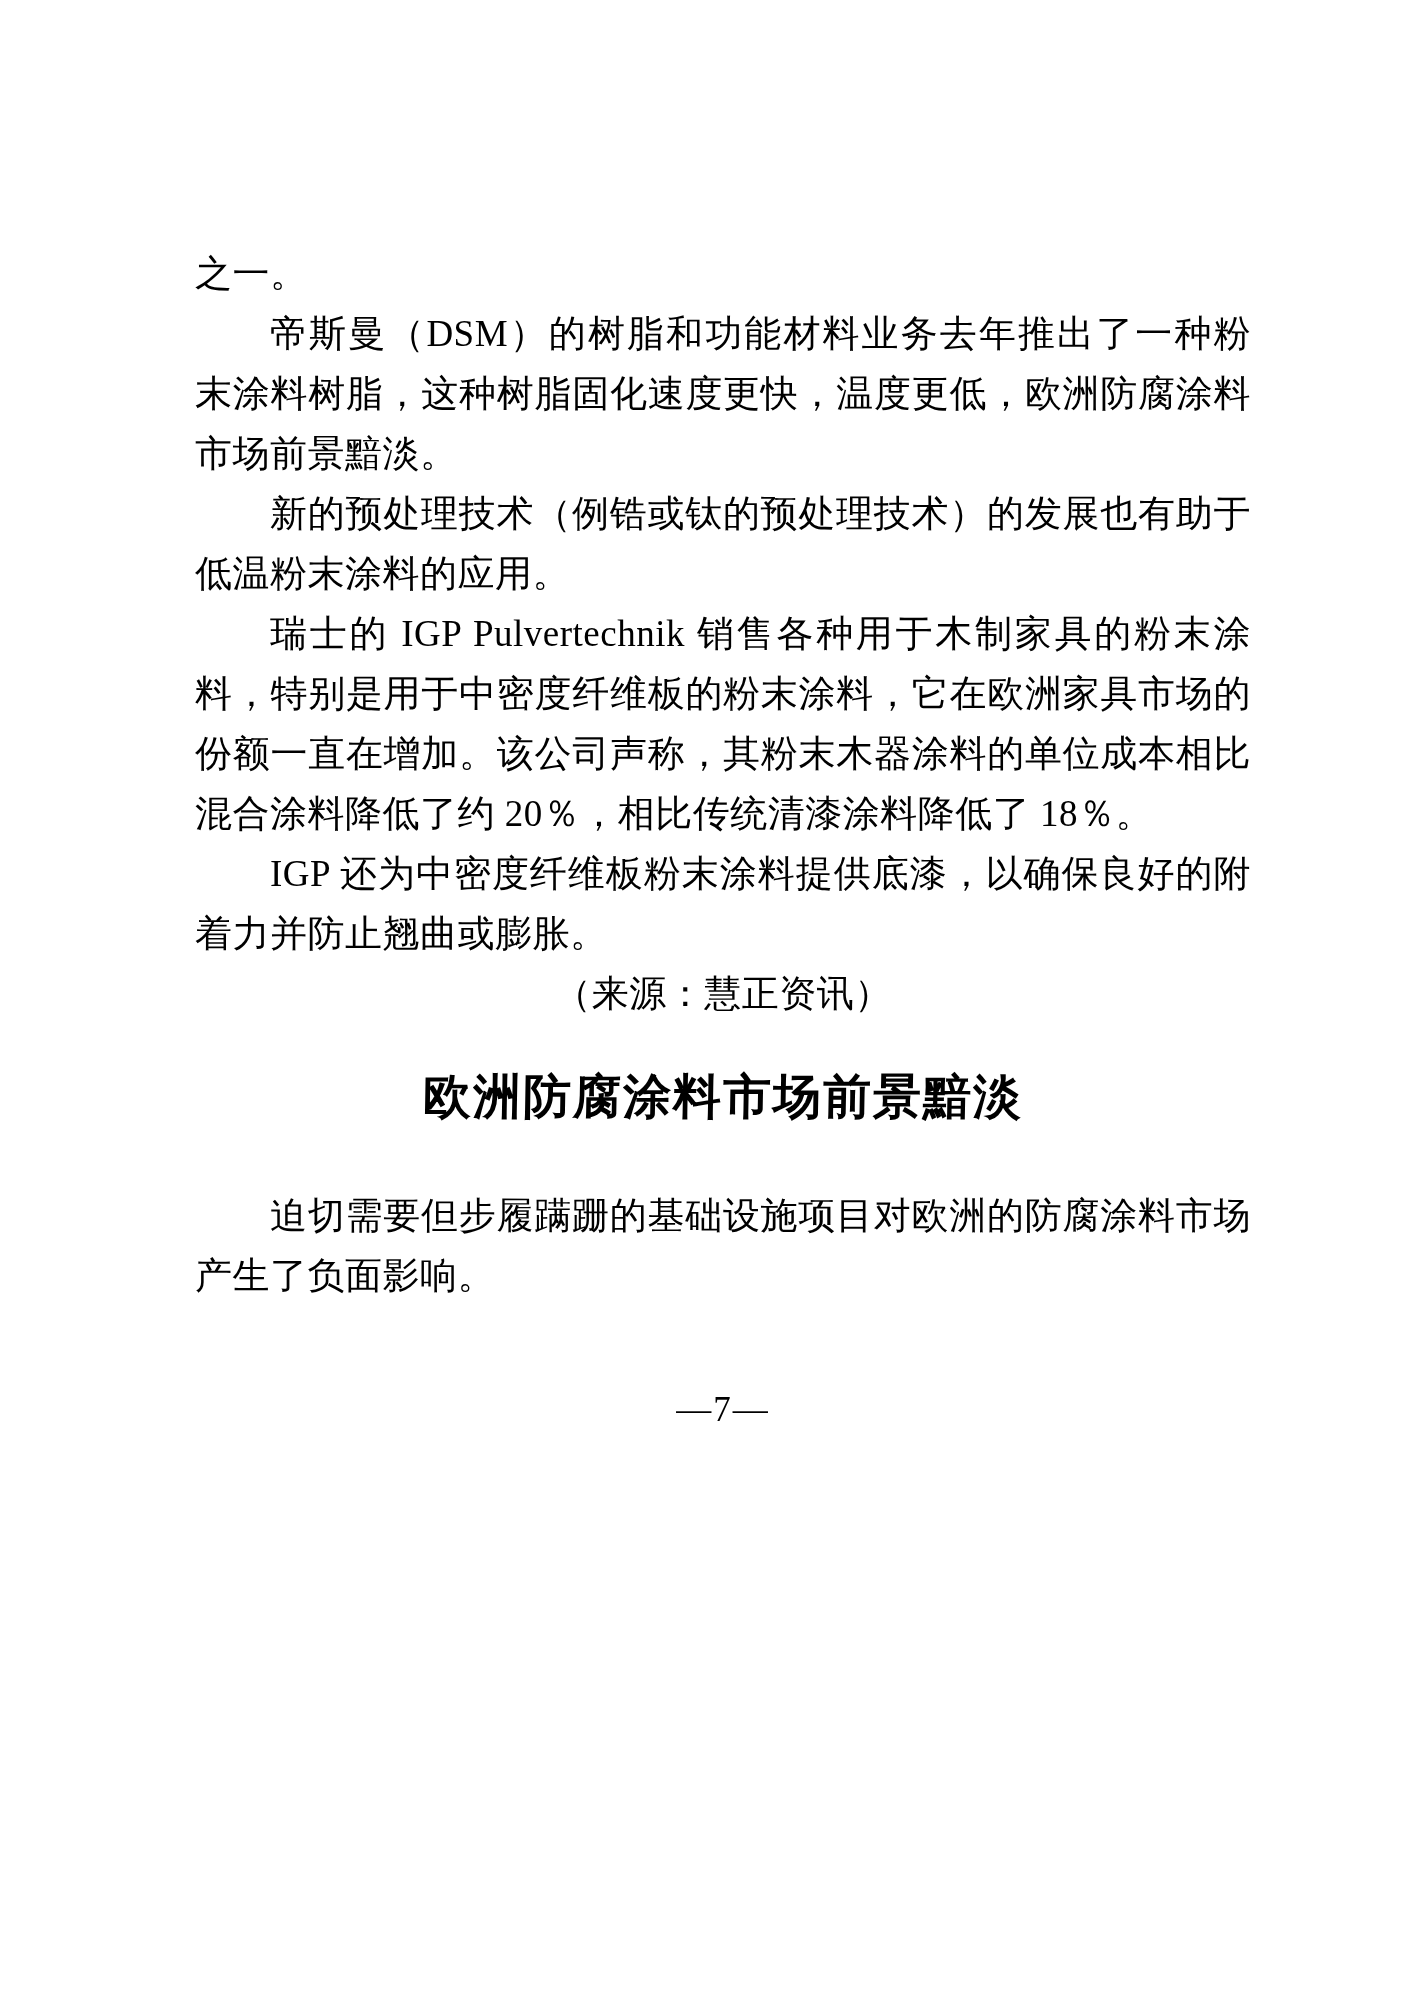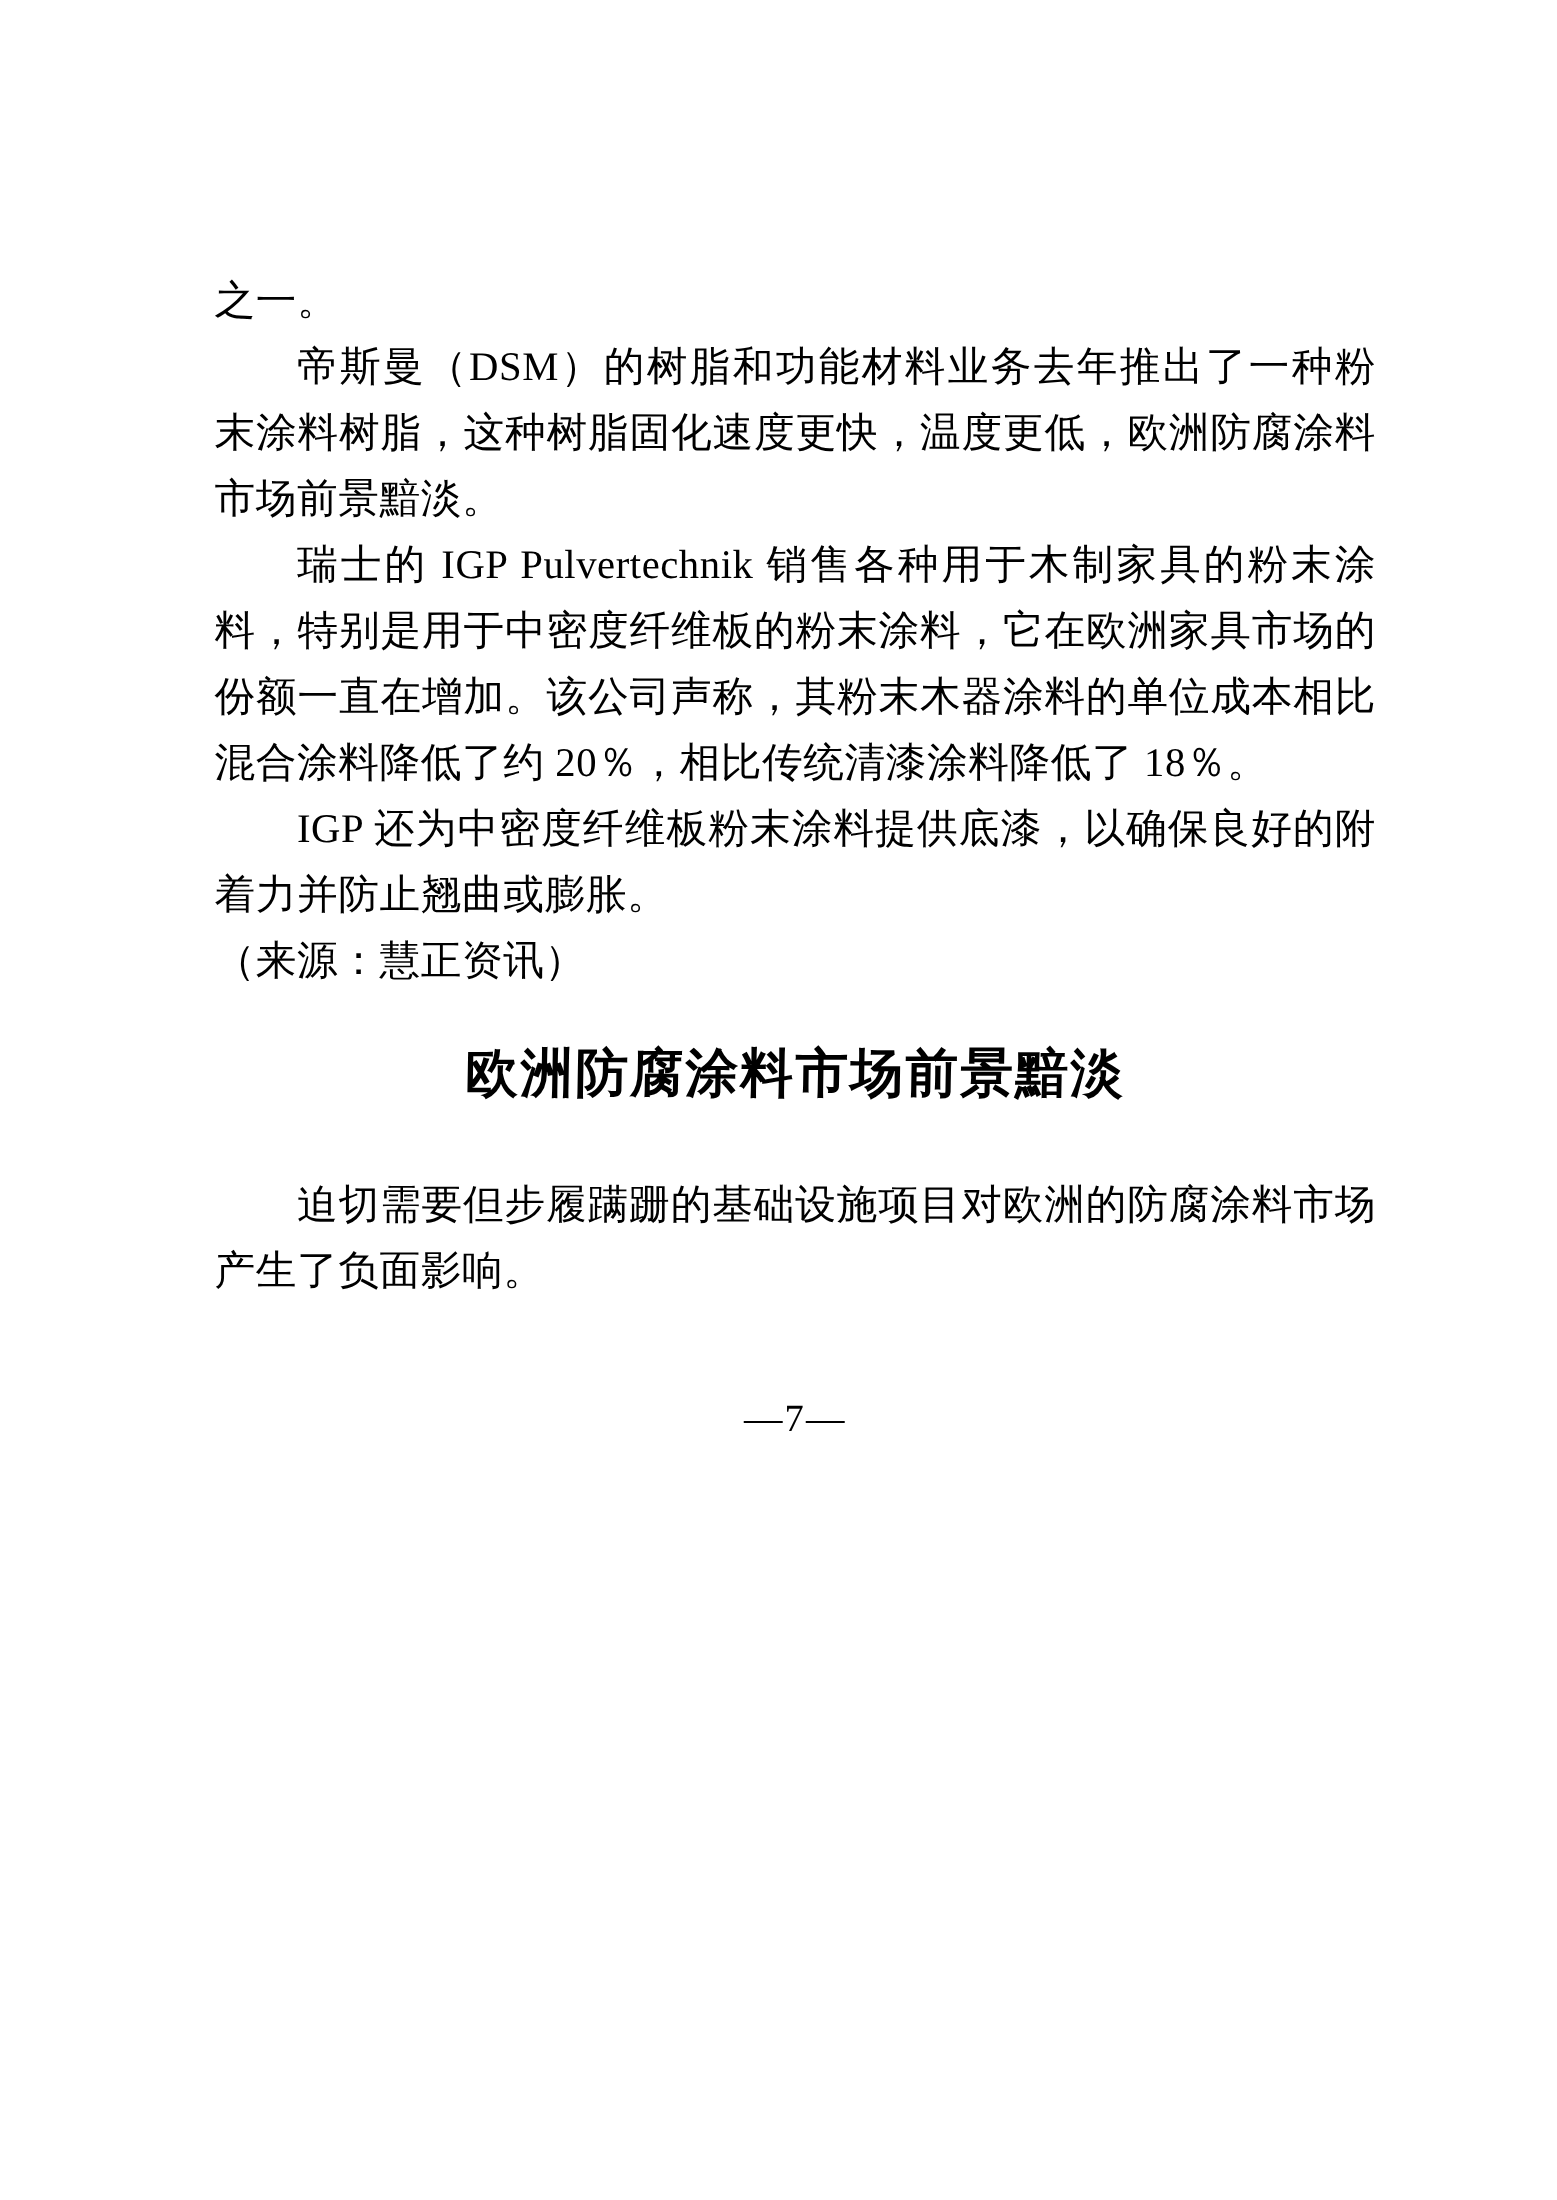--- a/index.html
+++ b/index.html
@@ -36,21 +36,21 @@
     padding: 0;
     text-indent: 75px;
   }
   p.para.no-indent {
     text-indent: 0;
   }
   p.source-line {
     margin: 0;
     padding: 0;
     text-indent: 0;
-    text-align: left;
+    text-align: center;
   }
   h2.section-heading {
     margin: 40px 0 56px 0;
     padding: 0;
     font-size: 48px;
     line-height: 66px;
     font-weight: 700;
     letter-spacing: 2px;
     text-align: center;
     text-indent: 0;
@@ -67,20 +67,21 @@
   }
 </style>
 </head>
 <body>
 
 <div class="page">
   <div class="content">
 
     <p class="para no-indent">之一。</p>
     <p class="para">帝斯曼（DSM）的树脂和功能材料业务去年推出了一种粉末涂料树脂，这种树脂固化速度更快，温度更低，欧洲防腐涂料市场前景黯淡。</p>
+    <p class="para">新的预处理技术（例锆或钛的预处理技术）的发展也有助于低温粉末涂料的应用。</p>
     <p class="para">瑞士的 IGP Pulvertechnik 销售各种用于木制家具的粉末涂料，特别是用于中密度纤维板的粉末涂料，它在欧洲家具市场的份额一直在增加。该公司声称，其粉末木器涂料的单位成本相比混合涂料降低了约 20％，相比传统清漆涂料降低了 18％。</p>
     <p class="para">IGP 还为中密度纤维板粉末涂料提供底漆，以确保良好的附着力并防止翘曲或膨胀。</p>
 
     <p class="source-line">（来源：慧正资讯）</p>
 
     <h2 class="section-heading">欧洲防腐涂料市场前景黯淡</h2>
 
     <p class="para">迫切需要但步履蹒跚的基础设施项目对欧洲的防腐涂料市场产生了负面影响。</p>
 
     <div class="page-footer">—7—</div>

